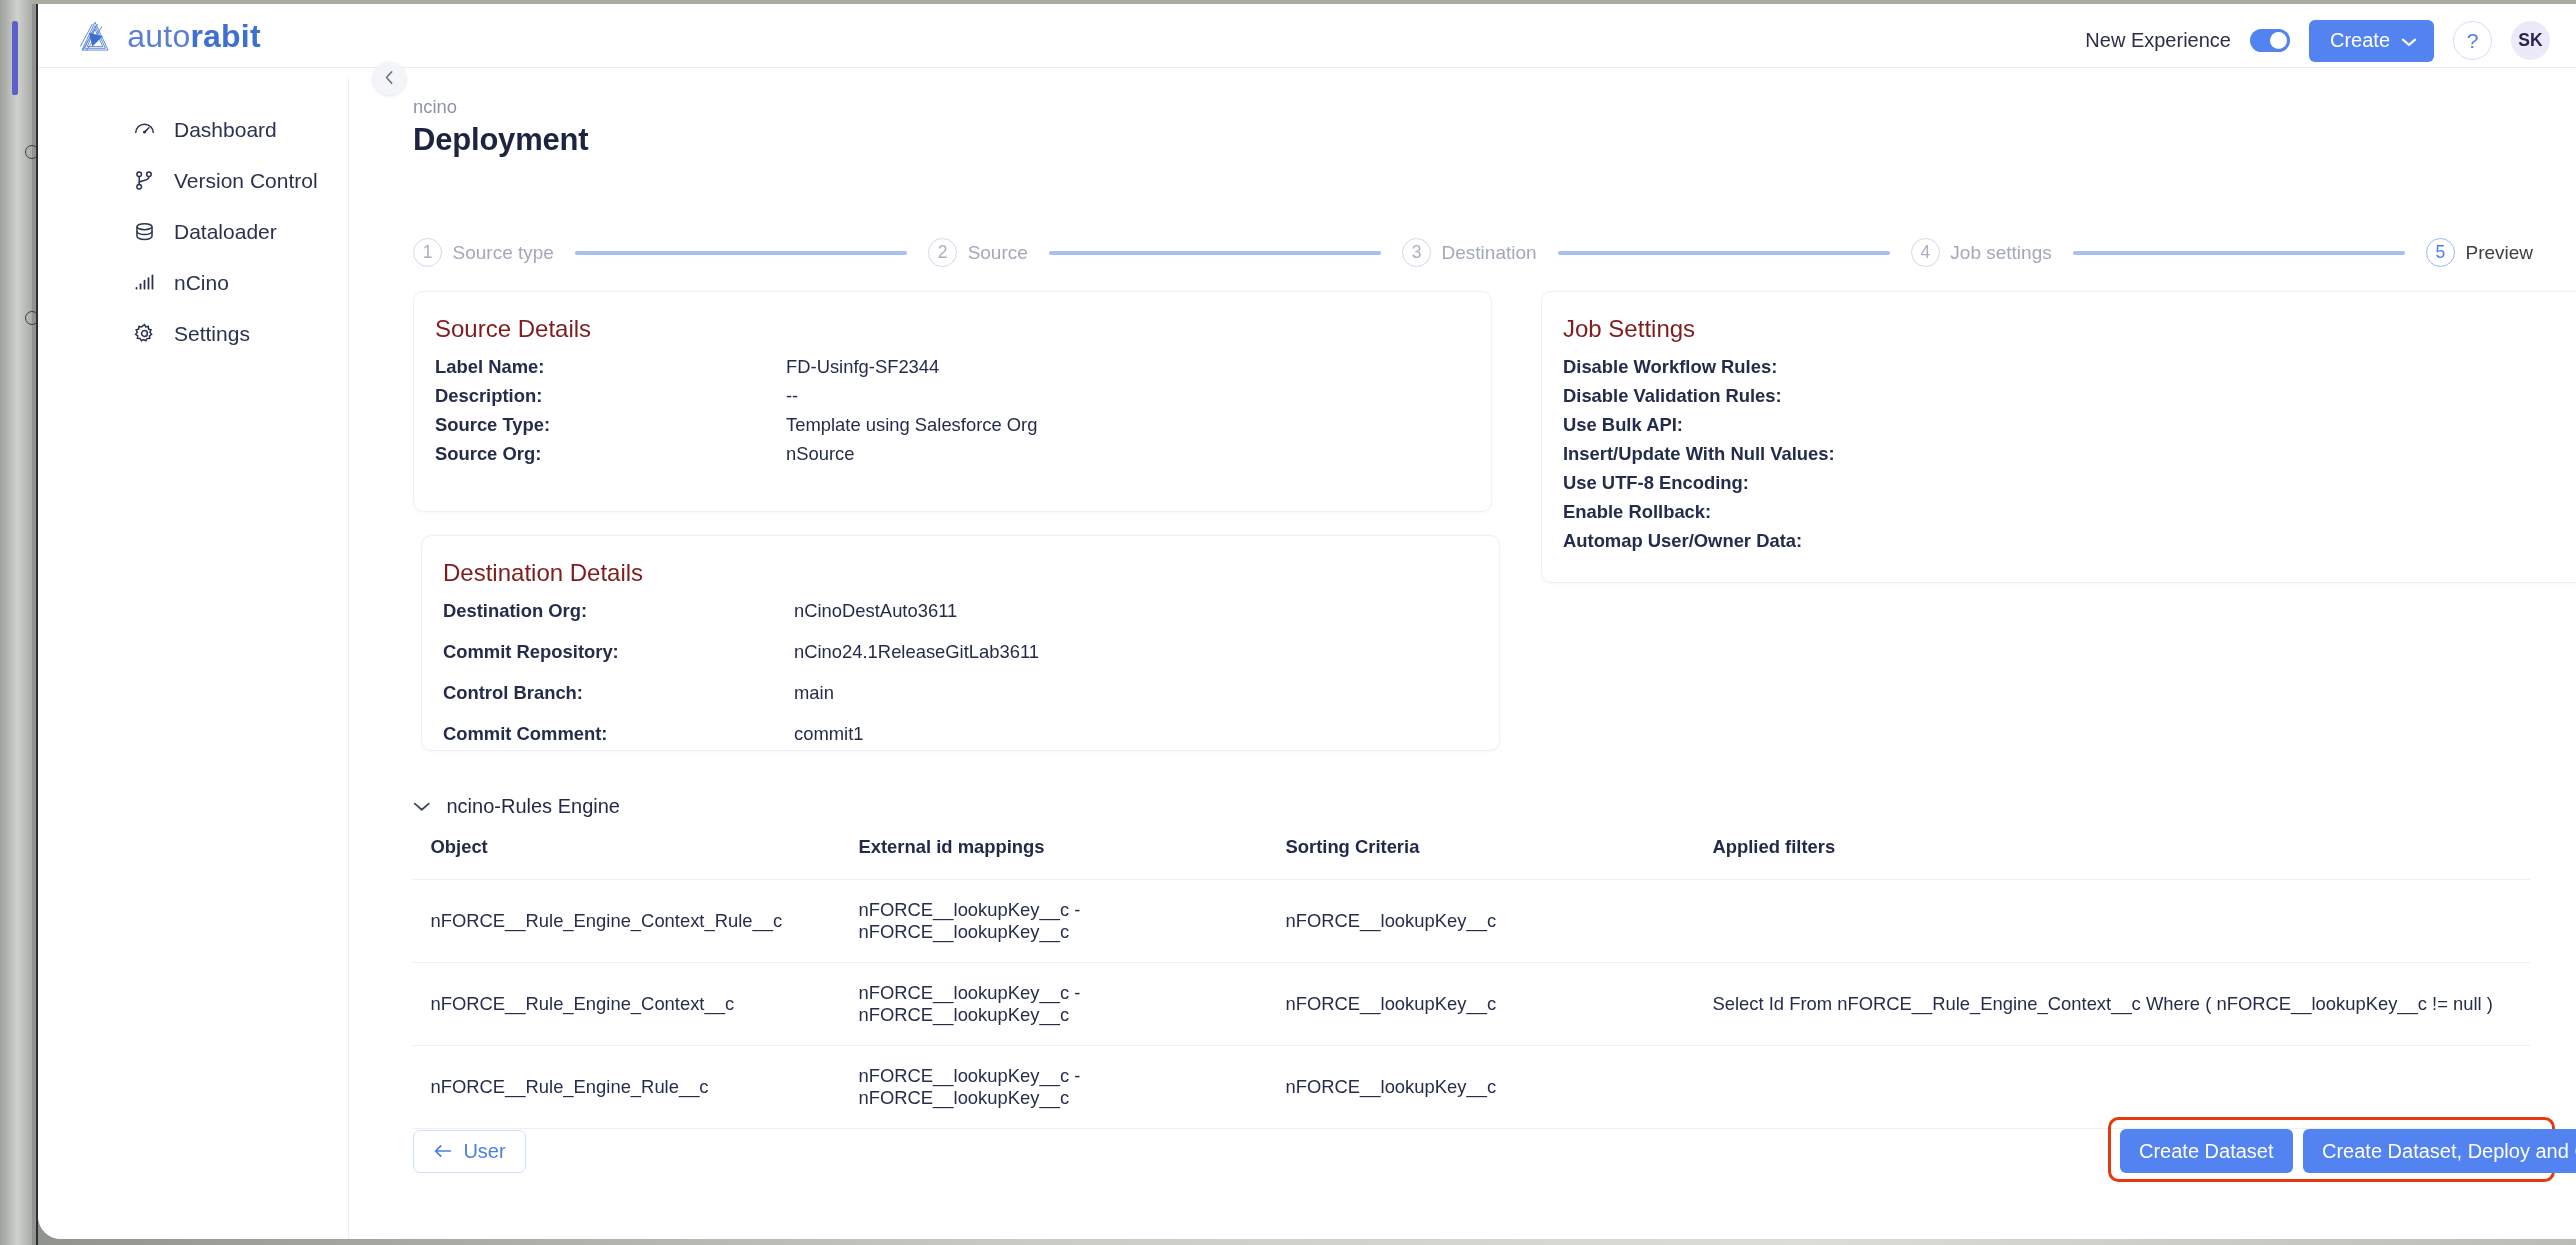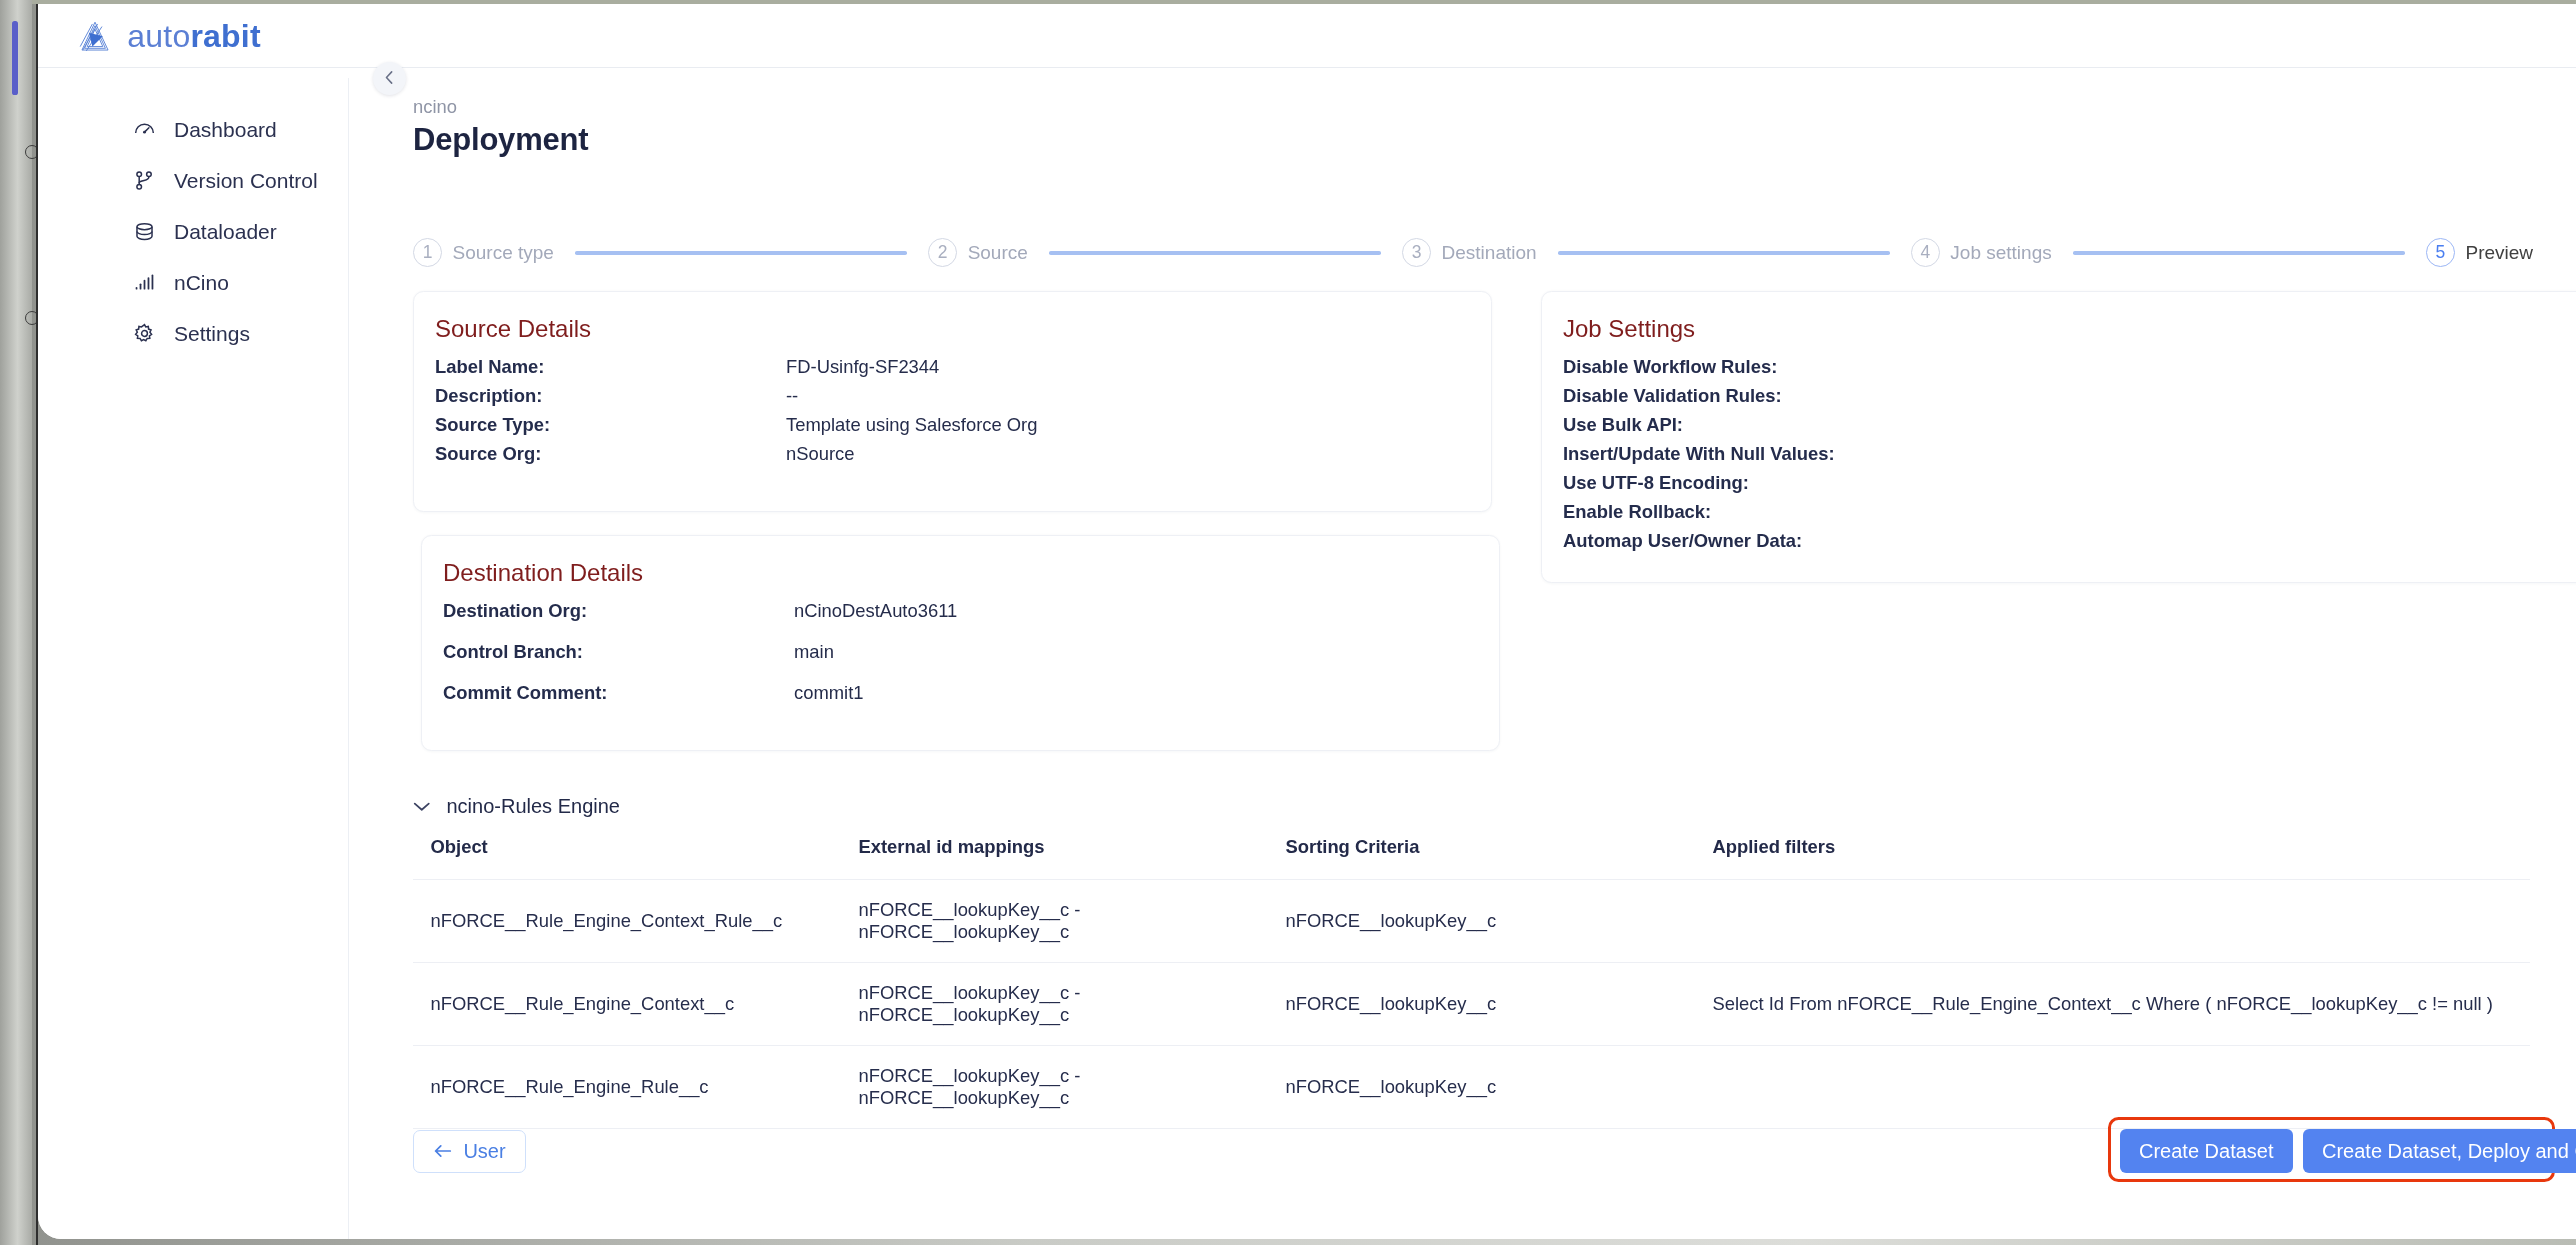--- a/index.html
+++ b/index.html
@@ -218,20 +218,40 @@
             <path d="M6 34 L20 8"></path>
               <path d="M9 38 L26 8"></path>
               <path d="M13 39 L31 11"></path>
           </g>
           <path d="M16 18 L32 22 L20 34 Z" fill="#3f6fd0"></path>
         </svg>
       </span>
       <span class="brand-word"><span>auto</span><b>rabit</b></span>
     </div>
 
+    <div class="top-right">
+      <span class="new-exp-label">New Experience</span>
+      <div class="toggle">
+        <span class="knob"></span>
+      </div>
+      <button class="create-btn">
+        <span>Create</span>
+        <span>
+          <svg width="16" height="10.5" viewBox="0 0 18 12">
+              <path d="M2 3 L9 9 L16 3" stroke="#fff" stroke-width="2.4" fill="none" stroke-linecap="round" stroke-linejoin="round"></path>
+            </svg>
+        </span>
+      </button>
+      <button class="help-btn">
+        <span>?</span>
+      </button>
+      <div class="avatar">
+        <span>SK</span>
+      </div>
+    </div>
   </div>
 
   <div id="sidebar">
 
     <div class="nav-item">
       <span class="nav-icon">
         <svg width="23" height="23" viewBox="0 0 26 26" fill="none" stroke="#2b3150" stroke-width="1.7">
           <path d="M3 17 A10 10 0 0 1 23 17"></path>
             <path d="M3 17 L23 17" stroke-width="0"></path>
           <path d="M13 16 L18 11" stroke-linecap="round"></path>
@@ -350,20 +370,24 @@
         </div>
       </div>
     </div>
 
     <div class="card" id="card-destination">
       <div class="card-title">Destination Details</div>
       <div class="kv">
         <div class="kv-row">
           <span class="kv-key">Destination Org:</span>
           <span class="kv-val">nCinoDestAuto3611</span>
+        </div>
+        <div class="kv-row">
+          <span class="kv-key">Commit Repository:</span>
+          <span class="kv-val">nCino24.1ReleaseGitLab3611</span>
         </div>
         <div class="kv-row">
           <span class="kv-key">Control Branch:</span>
           <span class="kv-val">main</span>
         </div>
         <div class="kv-row">
           <span class="kv-key">Commit Comment:</span>
           <span class="kv-val">commit1</span>
         </div>
       </div>

